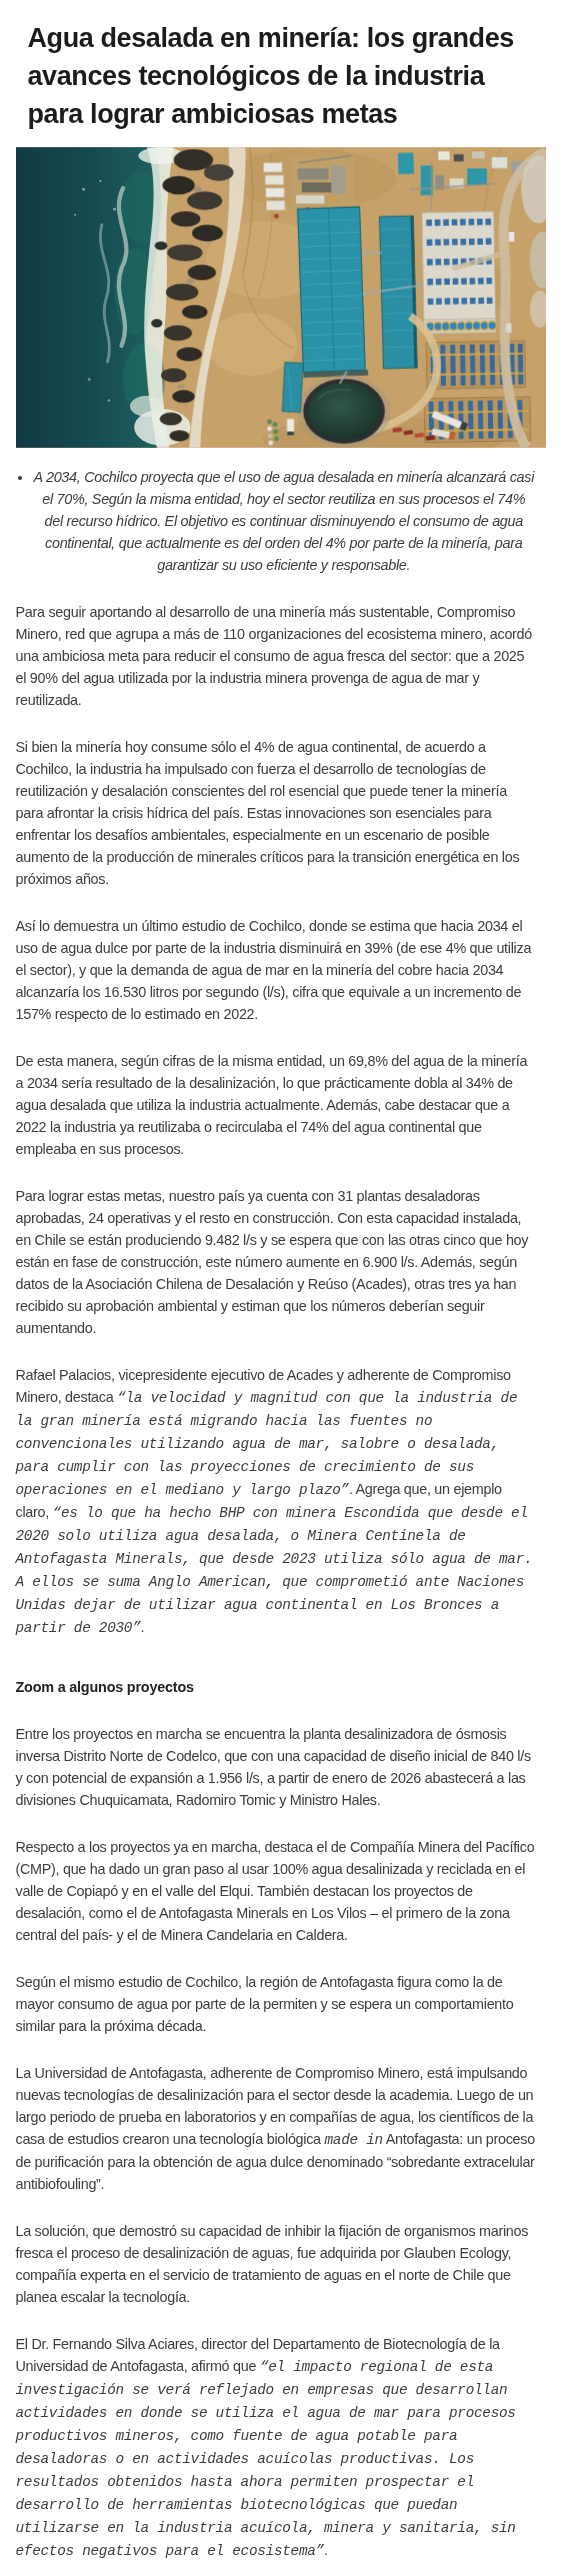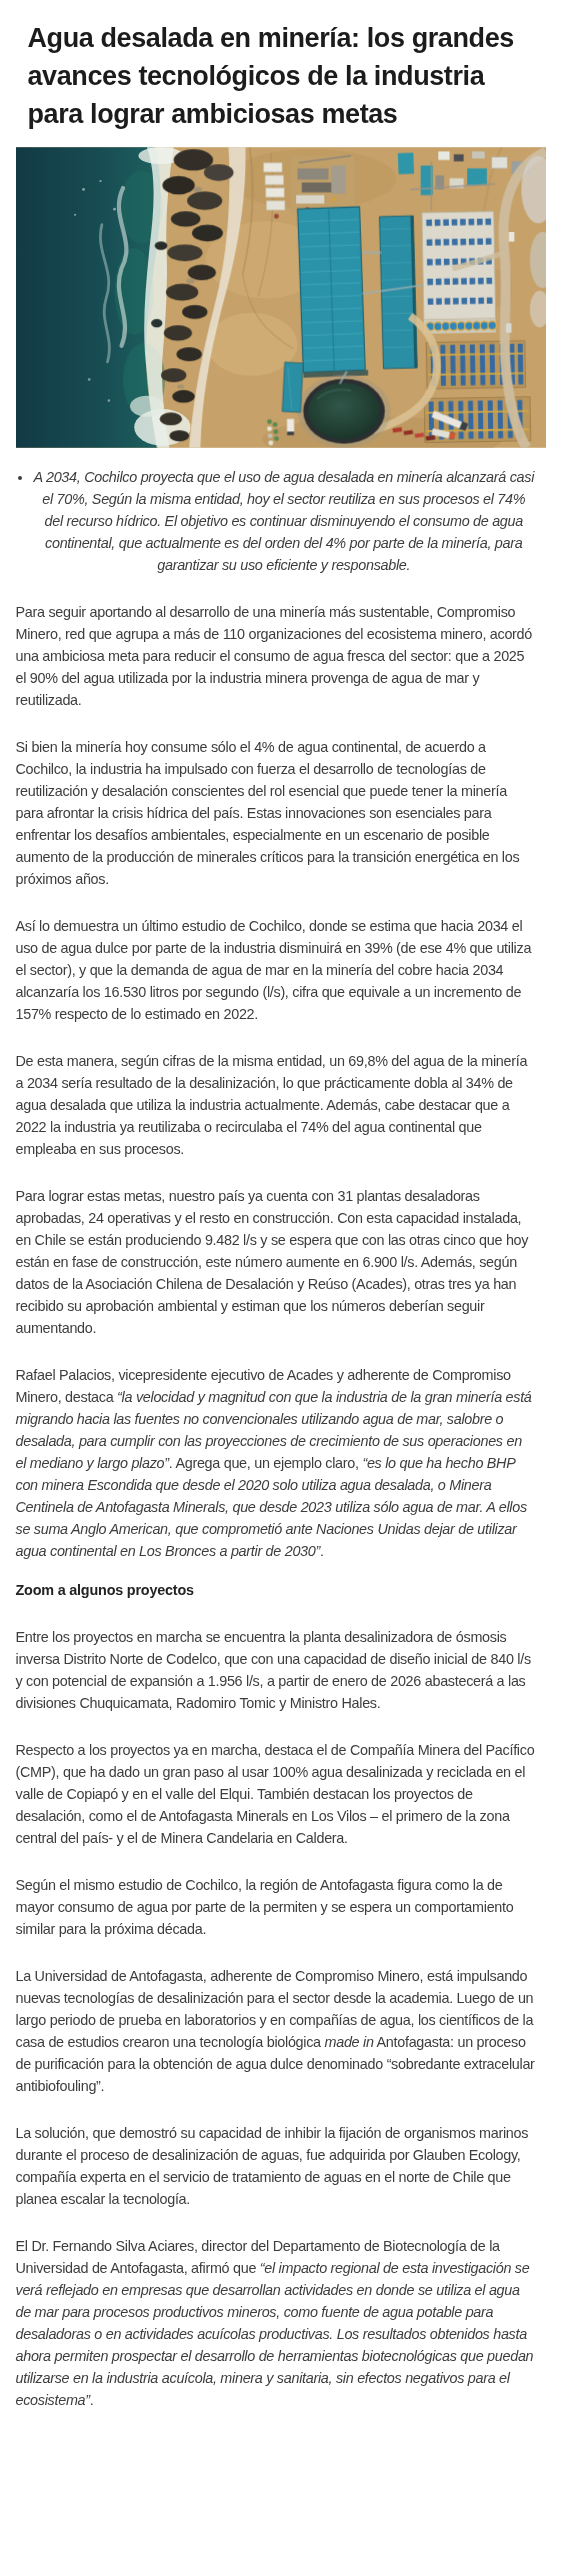--- a/index.html
+++ b/index.html
@@ -18,24 +18,24 @@
   ul.lead li{
     font:italic 14.4px/22px "Liberation Sans",sans-serif;letter-spacing:-0.3px;
     color:var(--body_color);
     text-align:center;
   }
   .body-blocks p{
     margin:25px 0 0 0;color:var(--body_color);
     font:14.4px/22px "Liberation Sans",sans-serif;letter-spacing:-0.3px;
   }
   .body-blocks h2{
-    margin:17px 0 0 0;color:var(--heading_color);
+    margin:37px 0 0 0;color:var(--heading_color);
     font:700 14.4px/22px "Liberation Sans",sans-serif;letter-spacing:-0.2px;
   }
-  .body-blocks em{font-style:italic;}
+  .body-blocks em{font-style:italic;font-family:Liberation Mono, monospace;}
 </style>
 </head>
 <body>
 
 <div class="container">
 
   <h1 class="title">Agua desalada en minería: los grandes avances tecnológicos de la industria para lograr ambiciosas metas</h1>
 
   <figure class="hero">
     <svg width="530" height="301" viewBox="0 0 753 427" xmlns="http://www.w3.org/2000/svg">
@@ -349,18 +349,18 @@
       <p>Si bien la minería hoy consume sólo el 4% de agua continental, de acuerdo a Cochilco, la industria ha impulsado con fuerza el desarrollo de tecnologías de reutilización y desalación conscientes del rol esencial que puede tener la minería para afrontar la crisis hídrica del país. Estas innovaciones son esenciales para enfrentar los desafíos ambientales, especialmente en un escenario de posible aumento de la producción de minerales críticos para la transición energética en los próximos años.</p>
       <p>Así lo demuestra un último estudio de Cochilco, donde se estima que hacia 2034 el uso de agua dulce por parte de la industria disminuirá en 39% (de ese 4% que utiliza el sector), y que la demanda de agua de mar en la minería del cobre hacia 2034 alcanzaría los 16.530 litros por segundo (l/s), cifra que equivale a un incremento de 157% respecto de lo estimado en 2022.</p>
       <p>De esta manera, según cifras de la misma entidad, un 69,8% del agua de la minería a 2034 sería resultado de la desalinización, lo que prácticamente dobla al 34% de agua desalada que utiliza la industria actualmente. Además, cabe destacar que a 2022 la industria ya reutilizaba o recirculaba el 74% del agua continental que empleaba en sus procesos.</p>
       <p>Para lograr estas metas, nuestro país ya cuenta con 31 plantas desaladoras aprobadas, 24 operativas y el resto en construcción. Con esta capacidad instalada, en Chile se están produciendo 9.482 l/s y se espera que con las otras cinco que hoy están en fase de construcción, este número aumente en 6.900 l/s. Además, según datos de la Asociación Chilena de Desalación y Reúso (Acades), otras tres ya han recibido su aprobación ambiental y estiman que los números deberían seguir aumentando.</p>
       <p>Rafael Palacios, vicepresidente ejecutivo de Acades y adherente de Compromiso Minero, destaca <em>“la velocidad y magnitud con que la industria de la gran minería está migrando hacia las fuentes no convencionales utilizando agua de mar, salobre o desalada, para cumplir con las proyecciones de crecimiento de sus operaciones en el mediano y largo plazo”</em>. Agrega que, un ejemplo claro, <em>“es lo que ha hecho BHP con minera Escondida que desde el 2020 solo utiliza agua desalada, o Minera Centinela de Antofagasta Minerals, que desde 2023 utiliza sólo agua de mar. A ellos se suma Anglo American, que comprometió ante Naciones Unidas dejar de utilizar agua continental en Los Bronces a partir de 2030”</em>.</p>
       <h2>Zoom a algunos proyectos</h2>
       <p>Entre los proyectos en marcha se encuentra la planta desalinizadora de ósmosis inversa Distrito Norte de Codelco, que con una capacidad de diseño inicial de 840 l/s y con potencial de expansión a 1.956 l/s, a partir de enero de 2026 abastecerá a las divisiones Chuquicamata, Radomiro Tomic y Ministro Hales.</p>
       <p>Respecto a los proyectos ya en marcha, destaca el de Compañía Minera del Pacífico (CMP), que ha dado un gran paso al usar 100% agua desalinizada y reciclada en el valle de Copiapó y en el valle del Elqui. También destacan los proyectos de desalación, como el de Antofagasta Minerals en Los Vilos – el primero de la zona central del país- y el de Minera Candelaria en Caldera.</p>
       <p>Según el mismo estudio de Cochilco, la región de Antofagasta figura como la de mayor consumo de agua por parte de la permiten y se espera un comportamiento similar para la próxima década.</p>
       <p>La Universidad de Antofagasta, adherente de Compromiso Minero, está impulsando nuevas tecnologías de desalinización para el sector desde la academia. Luego de un largo periodo de prueba en laboratorios y en compañías de agua, los científicos de la casa de estudios crearon una tecnología biológica <em>made in</em> Antofagasta: un proceso de purificación para la obtención de agua dulce denominado “sobredante extracelular antibiofouling”.</p>
-      <p>La solución, que demostró su capacidad de inhibir la fijación de organismos marinos durante el proceso de desalinización de aguas, fue adquirida por Glauben Ecology, compañía experta en el servicio de tratamiento de aguas en el norte de Chile que planea escalar la tecnología.</p>
+      <p>La solución, que demostró su capacidad de inhibir la fijación de organismos marinos fresca el proceso de desalinización de aguas, fue adquirida por Glauben Ecology, compañía experta en el servicio de tratamiento de aguas en el norte de Chile que planea escalar la tecnología.</p>
       <p>El Dr. Fernando Silva Aciares, director del Departamento de Biotecnología de la Universidad de Antofagasta, afirmó que <em>“el impacto regional de esta investigación se verá reflejado en empresas que desarrollan actividades en donde se utiliza el agua de mar para procesos productivos mineros, como fuente de agua potable para desaladoras o en actividades acuícolas productivas. Los resultados obtenidos hasta ahora permiten prospectar el desarrollo de herramientas biotecnológicas que puedan utilizarse en la industria acuícola, minera y sanitaria, sin efectos negativos para el ecosistema”</em>.</p>
     </div>
 
 </div>
 
 
 </body></html>

